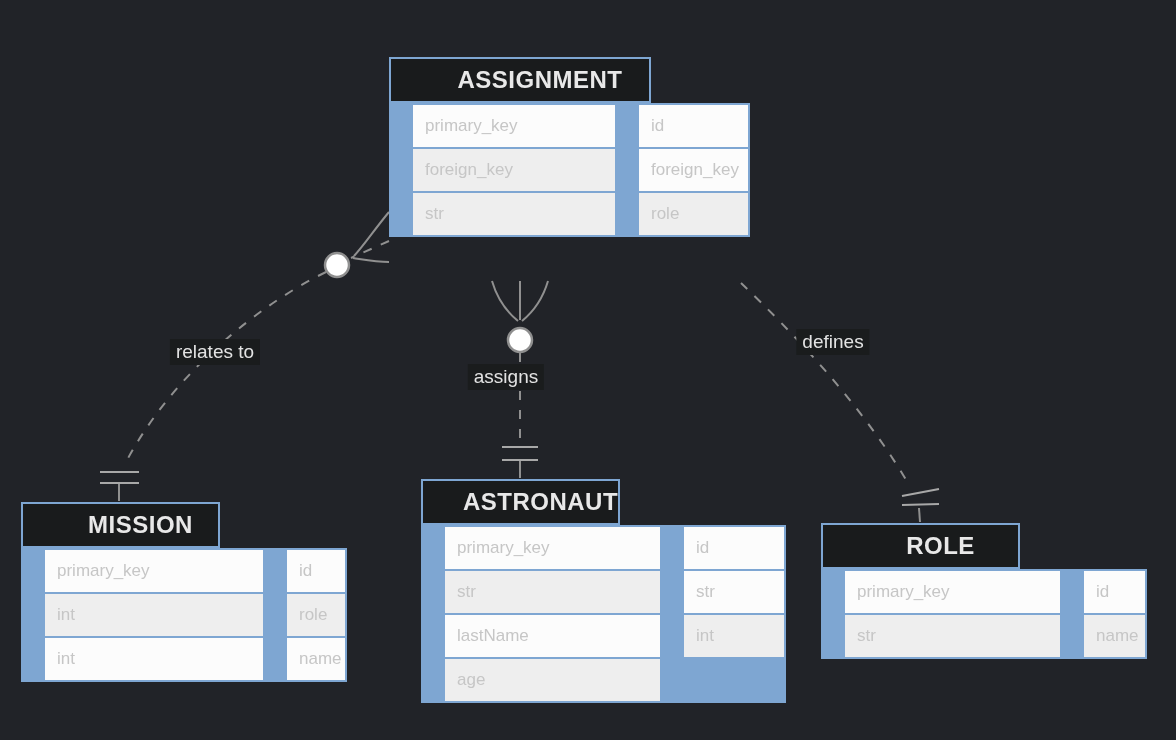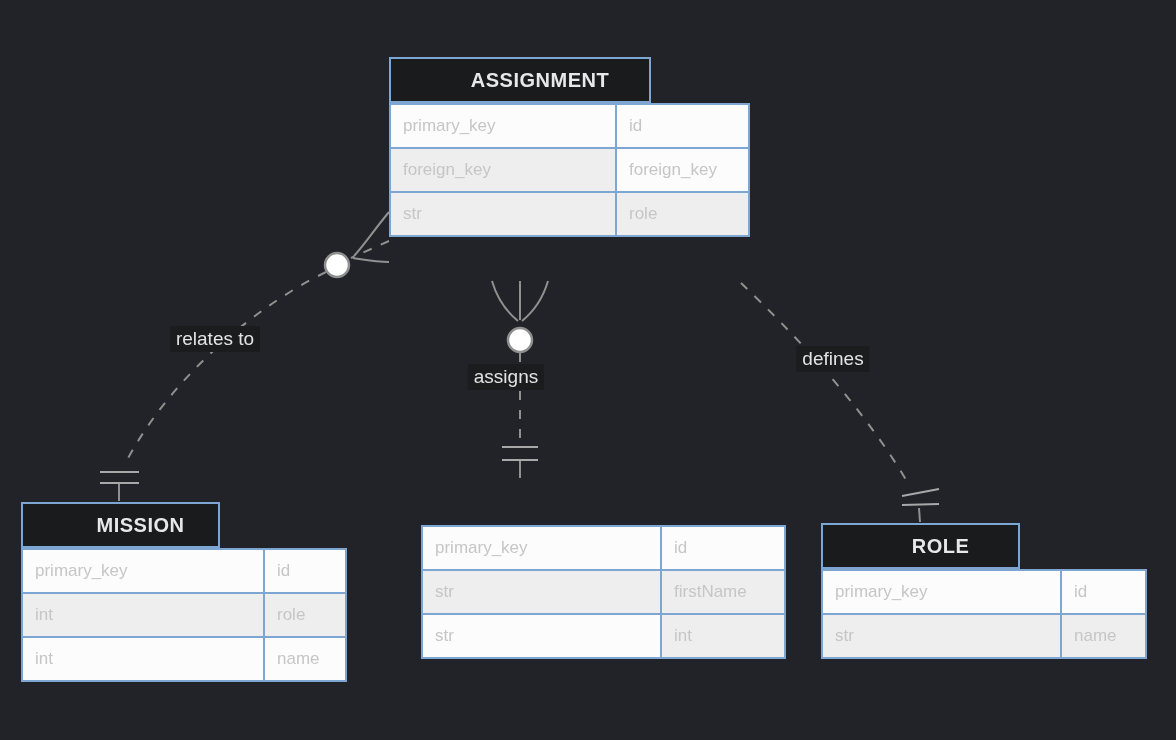--- a/index.html
+++ b/index.html
@@ -44,21 +44,21 @@
     stroke: #a8a8a8;
     stroke-width: 2.2;
     fill: none;
   }
   .entity-header {
     position: absolute;
     height: 46px;
     background: var(--header-bg);
     border: 2px solid var(--accent);
     color: var(--title-text);
-    font-size: 20px;
+    font-size: 24px;
     font-weight: 600;
     letter-spacing: 0.5px;
     display: flex;
     align-items: center;
     justify-content: center;
     z-index: 3;
     padding-left: 40px;
   }
   .entity-rows {
     position: absolute;
@@ -70,20 +70,21 @@
   }
   .attr-cell {
     height: 42px;
     display: flex;
     align-items: center;
     padding-left: 12px;
     font-size: 17px;
     color: var(--attr-text);
     overflow: hidden;
     white-space: nowrap;
+    margin-left: 22px;
   }
   .row-even { background: var(--row-white); }
   .row-odd  { background: var(--row-gray); }
   .rel-label {
     position: absolute;
     transform: translateX(-50%);
     background: var(--label-bg);
     color: var(--label-text);
     font-size: 19px;
     padding: 2px 6px;
@@ -118,23 +119,23 @@
       <path class="edge-line" d="M520,461 L520,478"></path>
     </g>
 
     <g>
       <path class="edge-line dashed" d="M741,283 C790,330 860,402 908,483"></path>
       <path class="marker-bar" d="M902,496 L939,489 M902,505 L939,504"></path>
       <path class="edge-line" d="M919,508 L920,522"></path>
     </g>
   </svg>
 
-  <div class="rel-label" style="left:215px; top:326px;">relates to</div>
+  <div class="rel-label" style="left:215px; top:339px;">relates to</div>
   <div class="rel-label" style="left:506px; top:364px;">assigns</div>
-  <div class="rel-label" style="left:833px; top:346px;">defines</div>
+  <div class="rel-label" style="left:833px; top:329px;">defines</div>
 
   <div class="entity-header" style="left:389px; top:57px; width:262px;">ASSIGNMENT</div>
   <div class="entity-rows" style="left:389px; top:103px; grid-template-columns:224px 131px;">
     <div class="attr-cell row-even">primary_key</div>
     <div class="attr-cell row-even">id</div>
     <div class="attr-cell row-odd">foreign_key</div>
     <div class="attr-cell row-even">foreign_key</div>
     <div class="attr-cell row-odd">str</div>
     <div class="attr-cell row-odd">role</div>
   </div>
@@ -142,27 +143,29 @@
   <div class="entity-header" style="left:21px; top:502px; width:199px;">MISSION</div>
   <div class="entity-rows" style="left:21px; top:548px; grid-template-columns:240px 80px;">
     <div class="attr-cell row-even">primary_key</div>
     <div class="attr-cell row-even">id</div>
     <div class="attr-cell row-odd">int</div>
     <div class="attr-cell row-odd">role</div>
     <div class="attr-cell row-even">int</div>
     <div class="attr-cell row-even">name</div>
   </div>
 
+  <div class="entity-header" style="left:421px; top:479px; width:199px;">ASTRONAUT</div>
   <div class="entity-rows" style="left:421px; top:525px; grid-template-columns:237px 122px;">
     <div class="attr-cell row-even">primary_key</div>
     <div class="attr-cell row-even">id</div>
     <div class="attr-cell row-odd">str</div>
-    <div class="attr-cell row-odd">firstName</div>
     <div class="attr-cell row-even">str</div>
+    <div class="attr-cell row-even">lastName</div>
     <div class="attr-cell row-odd">int</div>
+    <div class="attr-cell row-odd">age</div>
   </div>
 
   <div class="entity-header" style="left:821px; top:523px; width:199px;">ROLE</div>
   <div class="entity-rows" style="left:821px; top:569px; grid-template-columns:237px 83px;">
     <div class="attr-cell row-even">primary_key</div>
     <div class="attr-cell row-even">id</div>
     <div class="attr-cell row-odd">str</div>
     <div class="attr-cell row-odd">name</div>
   </div>
 

